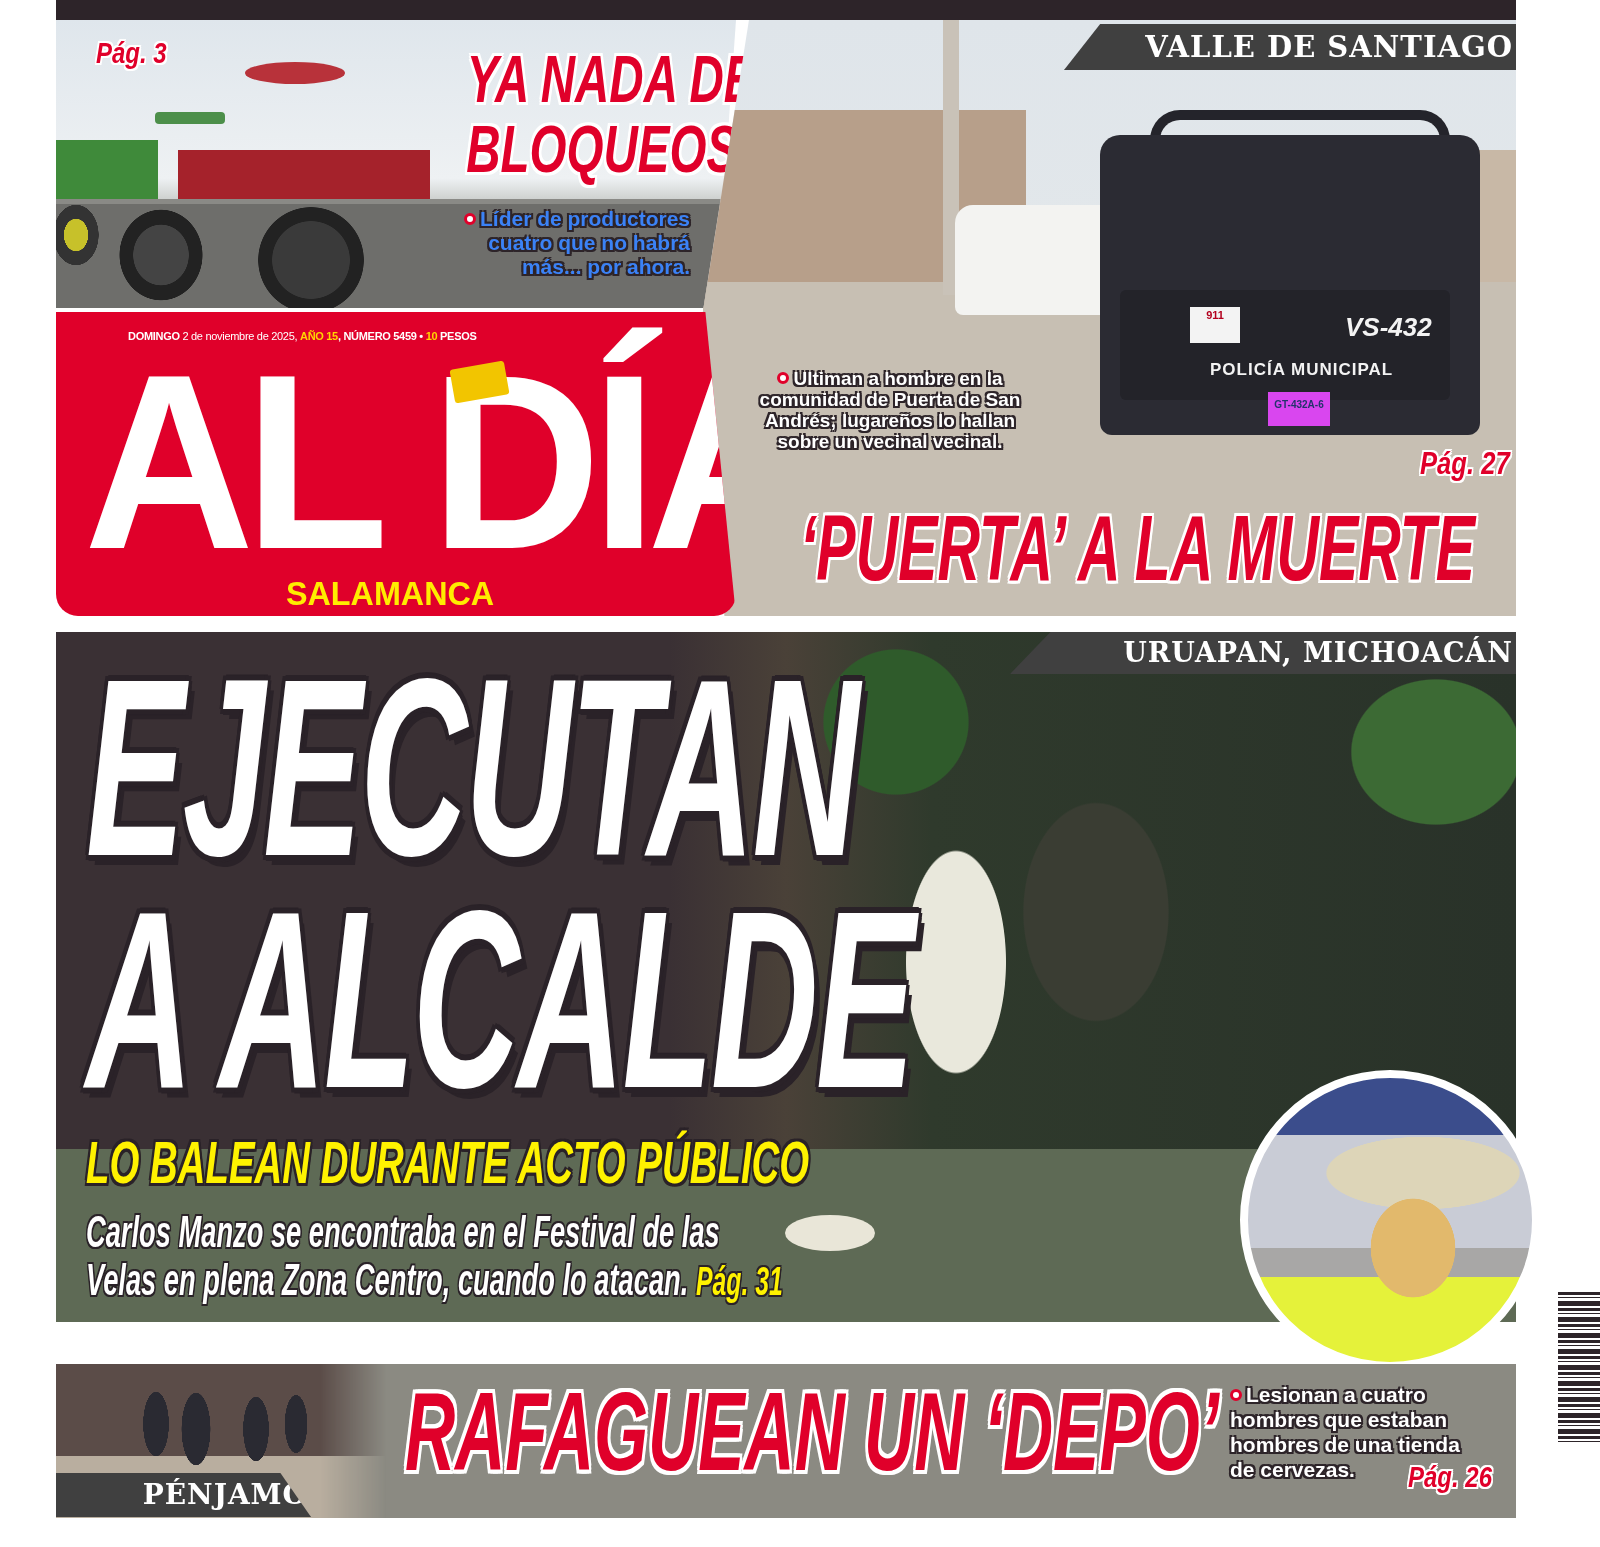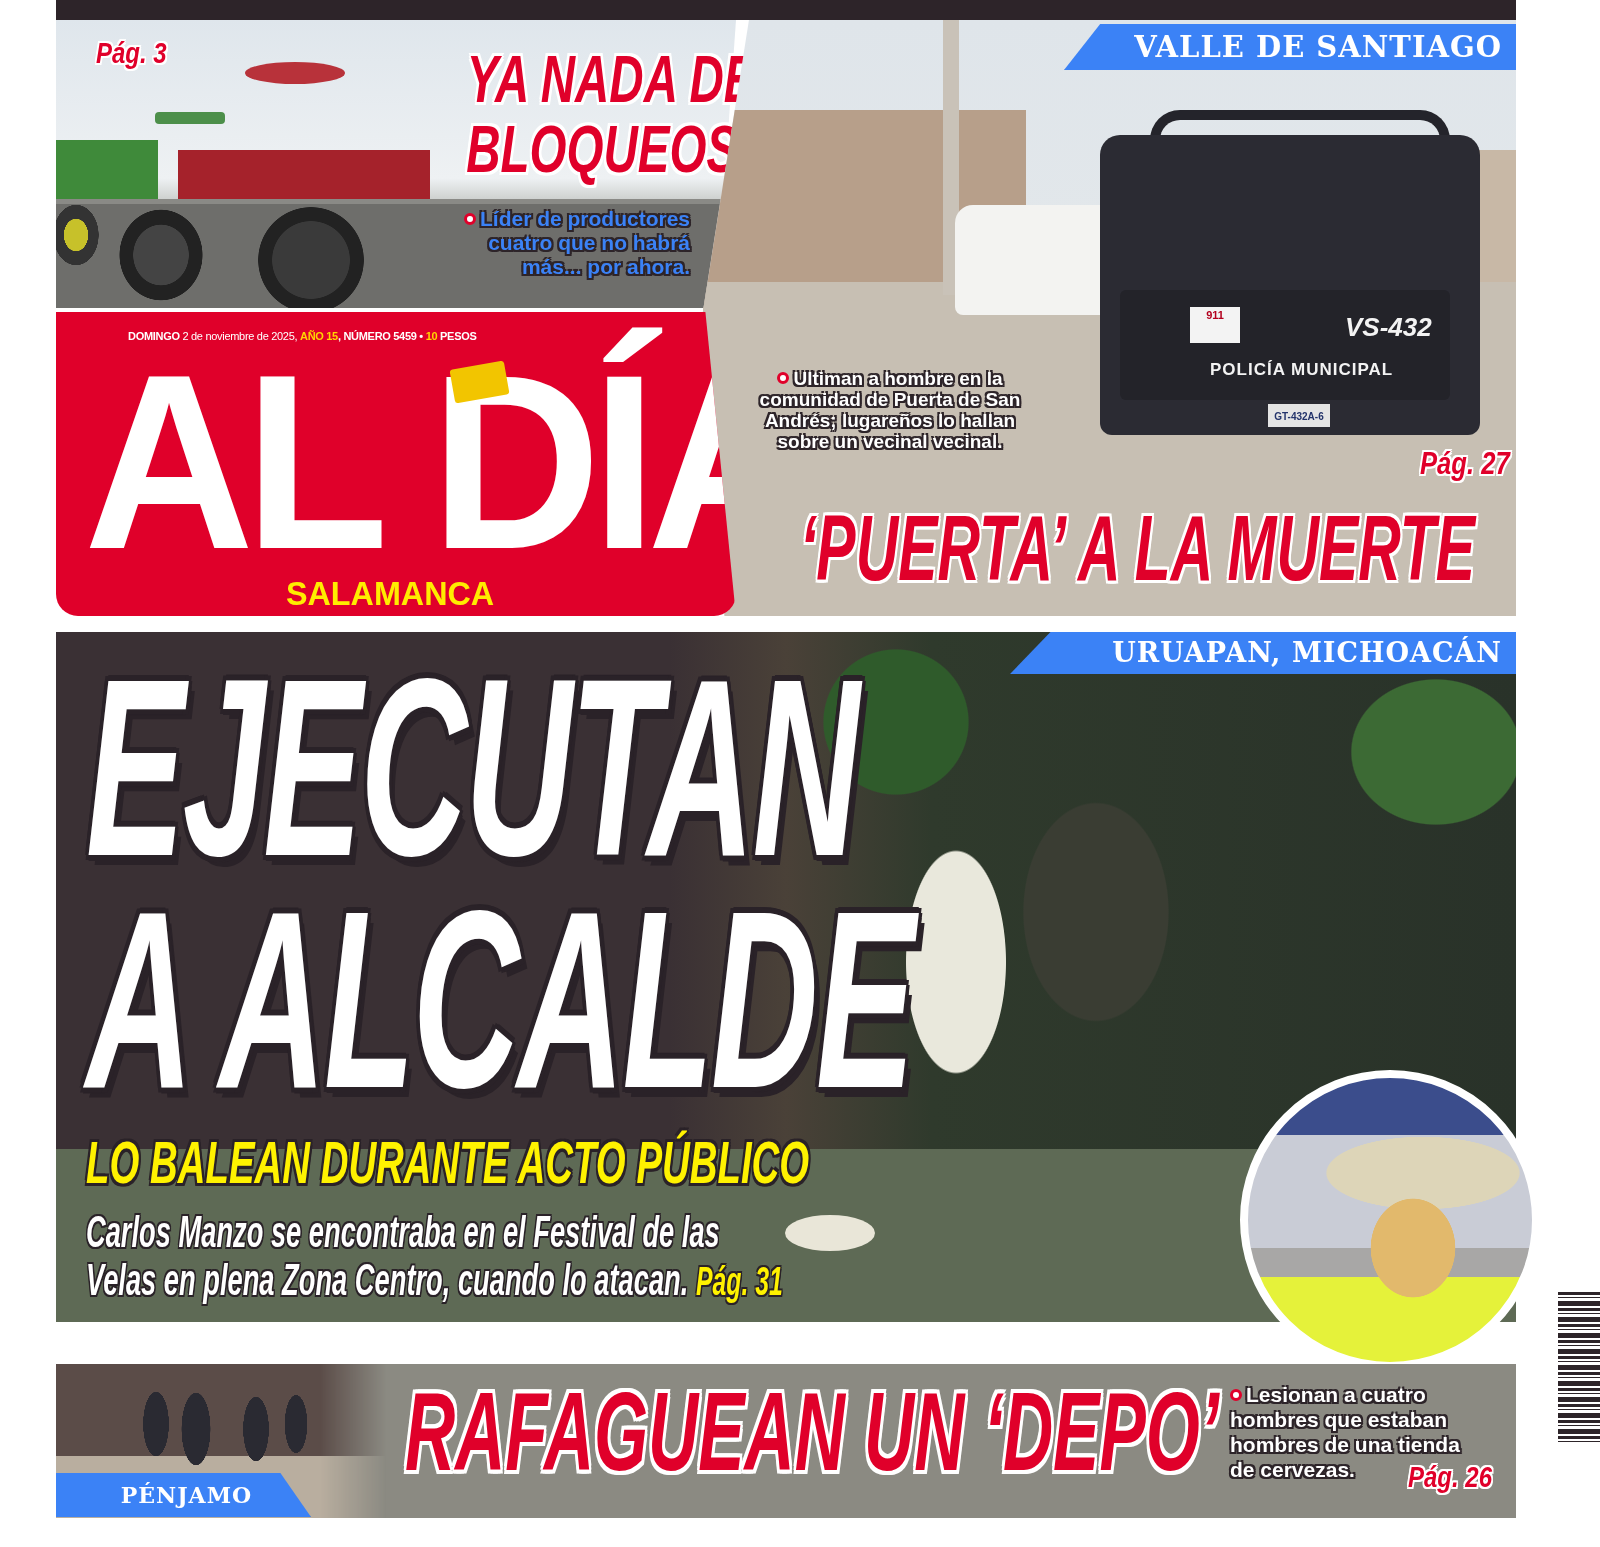--- a/index.html
+++ b/index.html
@@ -86,27 +86,27 @@
   }
   .truck {
     position: absolute; left: 1100px; top: 135px; width: 380px; height: 300px;
     background: #2b2b33; border-radius: 20px 20px 12px 12px;
   }
   .truck-bar { position: absolute; left: 1150px; top: 110px; width: 300px; height: 110px; border: 10px solid #24242b; border-bottom: none; border-radius: 30px 30px 0 0; }
   .truck-tail { position: absolute; left: 1120px; top: 290px; width: 330px; height: 110px; background: #232329; border-radius: 6px; }
   .truck-911 { position: absolute; left: 1190px; top: 307px; width: 50px; height: 36px; background: #f3f3f3; font-size: 11px; font-weight: 700; color: #b3001e; text-align: center; line-height: 16px; }
   .truck-vs { position: absolute; left: 1345px; top: 312px; font-size: 26px; font-weight: 700; color: #f3f3f3; font-style: italic; }
   .truck-label { position: absolute; left: 1210px; top: 360px; font-size: 17px; font-weight: 700; color: #f3f3f3; letter-spacing: 1px; }
-  .truck-plate { position: absolute; left: 1268px; top: 404px; width: 62px; height: 23px; background: #e5e5e5; color: #23336b; font-size: 10px; font-weight: 700; text-align: center; line-height: 26px; }
+  .truck-plate { position: absolute; left: 1268px; top: 392px; width: 62px; height: 34px; background: #d946ef; color: #23336b; font-size: 10px; font-weight: 700; text-align: center; line-height: 26px; }
   .white-car { position: absolute; left: 955px; top: 205px; width: 180px; height: 110px; background: #f3f3f1; border-radius: 18px 30px 8px 8px; }
   .pole { position: absolute; left: 943px; top: 20px; width: 16px; height: 275px; background: #c9c2b8; }
 
   .tag {
-    position: absolute; height: 46px; background: #3b82f6; color: #fff; font-family: "DejaVu Serif", serif; font-weight: 700;
-    font-size: 29px; line-height: 46px; text-align: right; padding-right: 14px; letter-spacing: 1px;
+    position: absolute; height: 46px; background: #404040; color: #fff; font-family: "DejaVu Serif", serif; font-weight: 700;
+    font-size: 29px; line-height: 46px; text-align: right; padding-right: 3px; letter-spacing: 1px;
     clip-path: polygon(8% 0, 100% 0, 100% 100%, 0 100%);
     box-shadow: 0 3px 4px rgba(0,0,0,.4);
   }
   .tag-valle { left: 1064px; top: 24px; width: 452px; }
   .police-deck {
     position: absolute; left: 740px; top: 368px; width: 300px; text-align: center;
     font-size: 19px; line-height: 21px; color: #fff; font-weight: 700;
     text-shadow: -2px -2px 0 #2d2429, 2px -2px 0 #2d2429, -2px 2px 0 #2d2429, 2px 2px 0 #2d2429, 0 2px 0 #2d2429, 2px 0 0 #2d2429;
   }
   .police-pag { left: 1420px; top: 445px; font-size: 32px; }
@@ -162,21 +162,21 @@
     position: absolute; left: 56px; top: 1364px; width: 330px; height: 154px;
     background:
       radial-gradient(ellipse 16px 40px at 100px 60px, #2a2a32 0 80%, transparent 81%),
       radial-gradient(ellipse 18px 45px at 140px 65px, #2a2a32 0 80%, transparent 81%),
       radial-gradient(ellipse 16px 40px at 200px 65px, #2a2a32 0 80%, transparent 81%),
       radial-gradient(ellipse 14px 36px at 240px 60px, #2a2a32 0 80%, transparent 81%),
       linear-gradient(180deg, #5b4c48 0 60%, #b9ae9f 60% 100%);
     -webkit-mask-image: linear-gradient(90deg, #000 80%, transparent 100%);
     mask-image: linear-gradient(90deg, #000 80%, transparent 100%);
   }
-  .tag-penjamo { left: 56px; top: 1473px; width: 255px; height: 44px; line-height: 44px; font-size: 22px; text-align: center; padding-left: 20px;
+  .tag-penjamo { left: 56px; top: 1473px; width: 255px; height: 44px; line-height: 44px; font-size: 28px; text-align: right; padding-left: 20px;
     clip-path: polygon(0 0, 88% 0, 100% 100%, 0 100%); }
   .bottom-headline {
     position: absolute; left: 405px; top: 1374px; font-weight: 700; font-style: italic; color: #e0002a; font-size: 112px; line-height: 116px;
     white-space: nowrap; transform: scaleX(0.62); transform-origin: left top;
     text-shadow: -4px -4px 0 #fff, 4px -4px 0 #fff, -4px 4px 0 #fff, 4px 4px 0 #fff, 0 4px 0 #fff, 4px 0 0 #fff, 0 -4px 0 #fff, -4px 0 0 #fff;
   }
   .bottom-deck {
     position: absolute; left: 1230px; top: 1382px; width: 260px;
     font-size: 21px; line-height: 25px; color: #fff; font-weight: 700;
     text-shadow: -2px -2px 0 #2d2429, 2px -2px 0 #2d2429, -2px 2px 0 #2d2429, 2px 2px 0 #2d2429, 0 2px 0 #2d2429, 2px 0 0 #2d2429;

